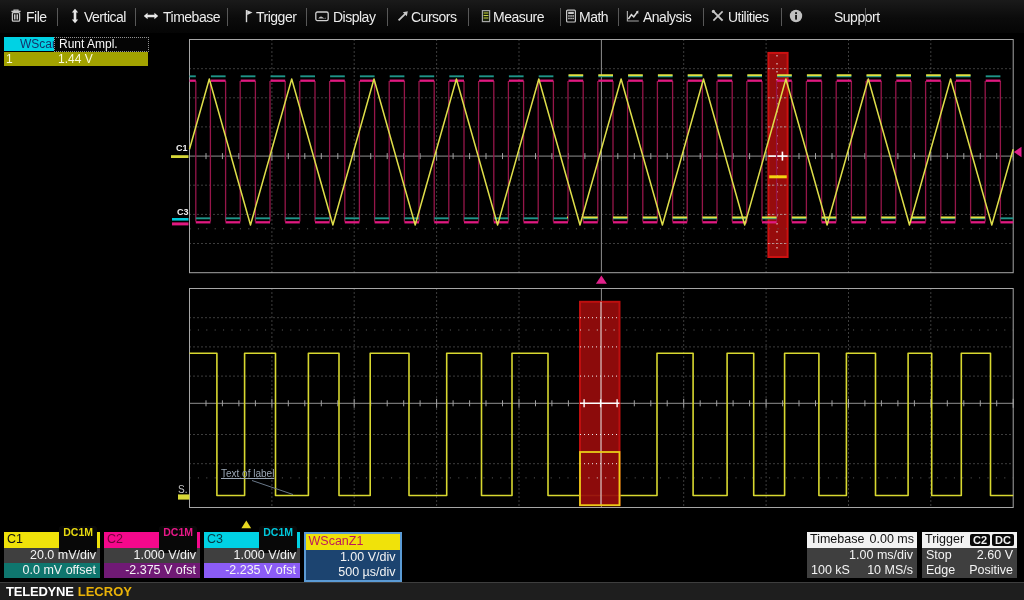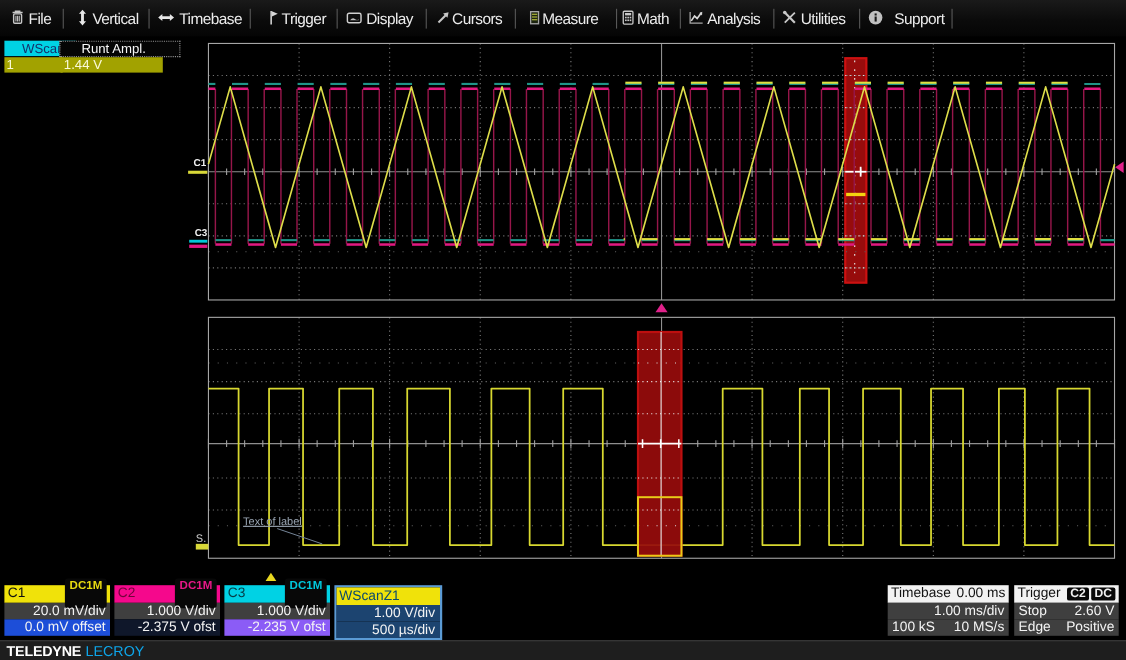--- a/index.html
+++ b/index.html
@@ -458,75 +458,75 @@
         <line x1="3.4" y1="3.4" x2="12.6" y2="12.6" stroke="#c8c8c8" stroke-width="2"></line>
         <line x1="12.6" y1="3.4" x2="3.4" y2="12.6" stroke="#c8c8c8" stroke-width="1.6"></line>
         <circle cx="3.4" cy="3.4" r="1.6" fill="#c8c8c8"></circle>
       </svg></div>
     <div class="mt" style="left:728px">Utilities</div>
     <div class="mi" style="left:788px"><svg width="16" height="16" viewBox="0 0 16 16" style="flex:0 0 auto">
         <circle cx="8" cy="8" r="6.2" fill="#c0c0c0"></circle>
         <rect x="7.1" y="4.2" width="1.9" height="1.9" fill="#181818"></rect>
         <rect x="7.1" y="7" width="1.9" height="4.6" fill="#181818"></rect>
       </svg></div>
-    <div class="mt" style="left:813px">Support</div>
+    <div class="mt" style="left:834px">Support</div>
     <div class="msep" style="left:56.6px"></div>
     <div class="msep" style="left:135px"></div>
     <div class="msep" style="left:226.7px"></div>
     <div class="msep" style="left:305.8px"></div>
     <div class="msep" style="left:386.6px"></div>
     <div class="msep" style="left:468.4px"></div>
     <div class="msep" style="left:559.5px"></div>
     <div class="msep" style="left:618px"></div>
     <div class="msep" style="left:703px"></div>
     <div class="msep" style="left:781px"></div>
     <div class="msep" style="left:864.5px"></div>
   </div>
 <div style="position:absolute;left:4px;top:36.5px;width:141px;height:29.5px;font-size:12px">
     <div style="position:absolute;left:0;top:0;width:49px;height:14.5px;background:#00d2e4;color:#14306a;padding-left:16px;line-height:14.5px">WScan</div>
-    <div style="position:absolute;left:50px;top:0;width:89px;height:13.5px;background:#050505;color:#f8f8f8;border:1px dotted #909090;padding-left:19px;line-height:13.5px">Runt Ampl.</div>
+    <div style="position:absolute;left:50px;top:0;width:89px;height:13.5px;background:#050505;color:#f8f8f8;border:1px dotted #909090;padding-left:4px;line-height:13.5px">Runt Ampl.</div>
     <div style="position:absolute;left:0;top:15px;width:51px;height:14.5px;background:#a2a200;color:#fafad8;padding-left:2px;line-height:14.5px">1</div>
     <div style="position:absolute;left:51px;top:15px;width:90px;height:14.5px;background:#a2a200;color:#fafad8;padding-left:3px;line-height:14.5px">1.44 V</div>
   </div>
 <div id="chrow">
     <div class="chb" style="left:4px;width:96px;">
       <div class="chh" style="background:#f0e20a;color:#101010">C1<span class="badge" style="color:#e8da10">DC1M</span></div>
       <div class="chr" style="background:#3f3f3f">
         <span class="lft"></span>
         <span class="rgt">20.0 mV/div</span>
       </div>
-      <div class="chr" style="background:#1d4ed8">
+      <div class="chr" style="background:#0f766e">
         <span class="lft"></span>
         <span class="rgt">0.0 mV offset</span>
       </div>
     </div>
     <div class="chb" style="left:104px;width:96px;">
       <div class="chh" style="background:#f5088c;color:#70043a">C2<span class="badge" style="color:#e81888">DC1M</span></div>
       <div class="chr" style="background:#3f3f3f">
         <span class="lft"></span>
         <span class="rgt">1.000 V/div</span>
       </div>
-      <div class="chr" style="background:#0f172a">
+      <div class="chr" style="background:#701a75">
         <span class="lft"></span>
         <span class="rgt">-2.375 V ofst</span>
       </div>
     </div>
     <div class="chb" style="left:204px;width:96px;">
       <div class="chh" style="background:#00d2e4;color:#053c46">C3<span class="badge" style="color:#00c8dc">DC1M</span></div>
       <div class="chr" style="background:#3f3f3f">
         <span class="lft"></span>
         <span class="rgt">1.000 V/div</span>
       </div>
       <div class="chr" style="background:#8b5cf6">
         <span class="lft"></span>
         <span class="rgt">-2.235 V ofst</span>
       </div>
     </div>
     <div class="chb" style="left:303.5px;width:98px;border:2px solid #5b9bd5;">
-      <div class="chh" style="background:#f0e20a;color:#0c4a6e">WScanZ1</div>
+      <div class="chh" style="background:#f0e20a;color:#be185d">WScanZ1</div>
       <div class="chr" style="background:#1c4470">
         <span class="lft"></span>
         <span class="rgt">1.00 V/div</span>
       </div>
       <div class="chr" style="background:#1c4470">
         <span class="lft"></span>
         <span class="rgt">500 µs/div</span>
       </div>
     </div>
     <div class="chb" style="left:807px;width:110px">
@@ -552,12 +552,12 @@
       <div class="chr" style="background:#3f3f3f">
         <span class="lft">Stop</span>
         <span class="rgt">2.60 V</span>
       </div>
       <div class="chr" style="background:#3f3f3f">
         <span class="lft">Edge</span>
         <span class="rgt">Positive</span>
       </div>
     </div>
   </div>
-<div id="logobar"><span style="font-weight:bold;letter-spacing:-0.2px">TELEDYNE</span><span style="margin-left:4px;font-weight:normal;color:#0ea5e9">LECROY</span></div>
+<div id="logobar"><span style="font-weight:bold;letter-spacing:-0.2px">TELEDYNE</span><span style="margin-left:4px;font-weight:bold;color:#eab308">LECROY</span></div>
 </body></html>

